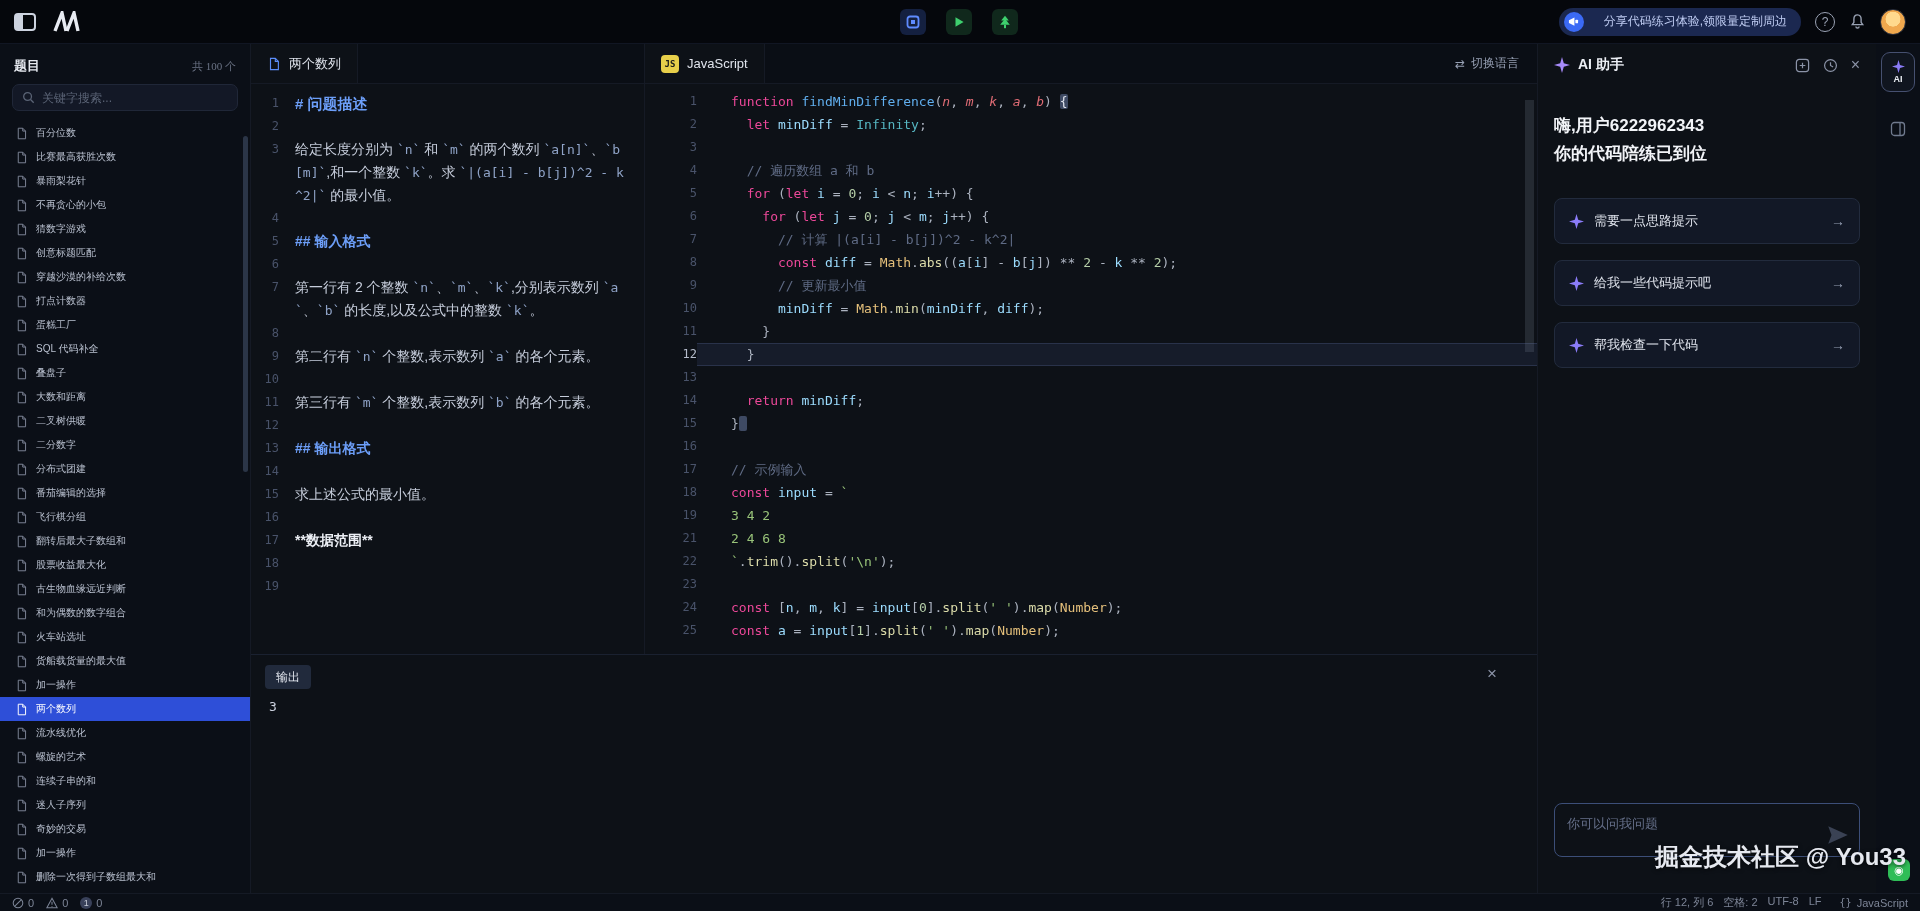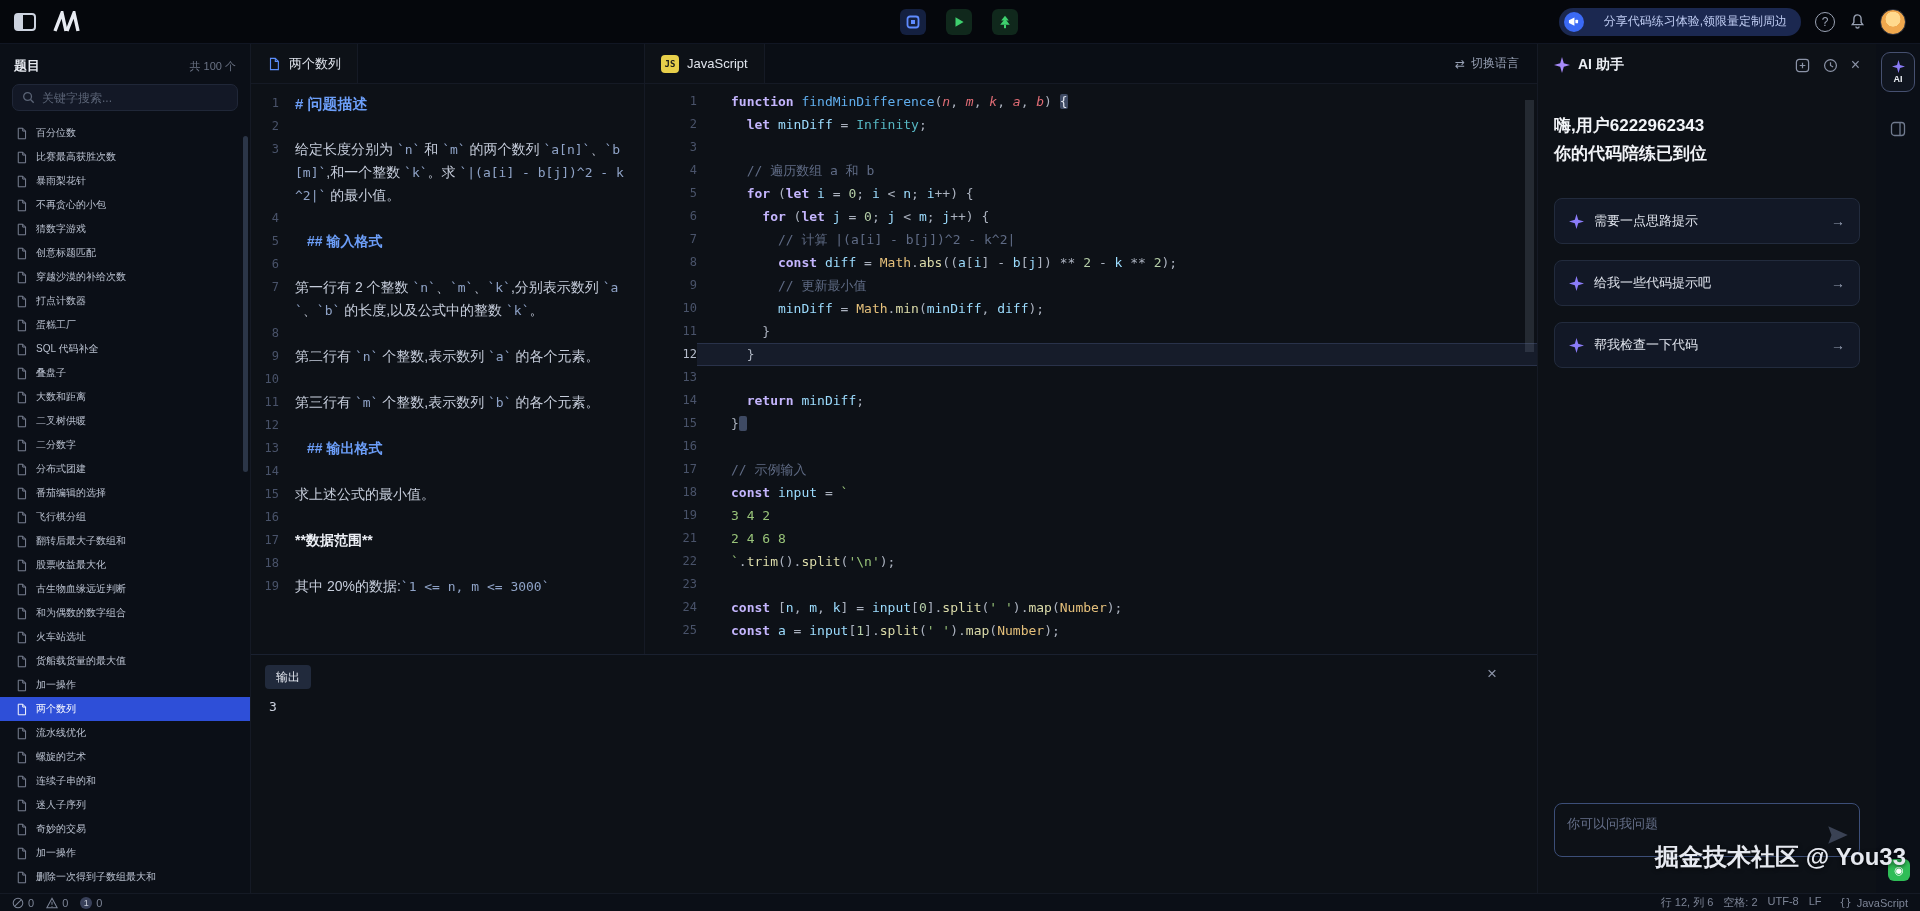--- a/index.html
+++ b/index.html
@@ -25,21 +25,21 @@
   .tb-bell { display:flex; align-items:center; cursor:pointer; }
   .avatar { width:26px; height:26px; border-radius:50%; cursor:pointer;
             background:radial-gradient(circle at 50% 38%, #ffd98d 0 38%, #f0a84e 40% 100%); border:1px solid #2a2f3d; }
 
   
   .main { flex:1; min-height:0; display:flex; }
 
   
   .sidebar { width:251px; flex:0 0 251px; background:#0b0f17; border-right:1px solid #151a25;
              display:flex; flex-direction:column; position:relative; overflow:hidden; }
-  .sidebar-header { display:flex; align-items:center; justify-content:space-between; padding:13px 14px 9px; }
+  .sidebar-header { display:flex; align-items:center; justify-content:space-between; padding:13px 14px 9px;font-family:Liberation Serif, serif; }
   .sidebar-title { font-size:13px; font-weight:bold; color:#e6e9f0; }
   .sidebar-count { font-size:11px; color:#6b7385; }
   .search-box { margin:0 12px 10px; height:27px; background:#131826; border:1px solid #202738; border-radius:7px;
                 display:flex; align-items:center; gap:7px; padding:0 9px; }
   .search-box input { flex:1; background:transparent; border:none; outline:none; color:#b4bccd; font-size:12px;
                       font-family:inherit; }
   .search-box input::placeholder { color:#59627500; color:#5a6375; }
   .problem-list { flex:1; overflow:hidden; }
   .list-item { height:24px; display:flex; align-items:center; gap:8px; padding:0 15px; font-size:10px;
                color:#b9c0cf; white-space:nowrap; overflow:hidden; cursor:pointer; }
@@ -57,39 +57,39 @@
 
   
   .problem-pane { width:394px; flex:0 0 394px; background:#0d1117; border-right:1px solid #151a25;
                   display:flex; flex-direction:column; min-height:0; }
   .problem-body { flex:1; overflow:hidden; padding-top:8px; font-size:14px; line-height:23px; }
   .md-line { display:flex; min-height:23px; }
   .md-num { width:44px; flex:0 0 44px; text-align:right; padding-right:16px; color:#49536a; font-size:12px;
             font-family:"DejaVu Sans Mono","Liberation Mono",monospace; }
   .md-content { flex:1; padding-right:20px; color:#c6cddb; word-break:break-all; }
   .md-content.h1 { color:#6c9ef8; font-weight:bold; font-size:15px; }
-  .md-content.h2 { color:#6c9ef8; font-weight:bold;margin-left:12px; }
+  .md-content.h2 { color:#6c9ef8; font-weight:bold; }
   .md-content.bold { color:#eceff5; font-weight:bold; }
   .md-code { color:#8fa3c7; font-family:"DejaVu Sans Mono","Liberation Mono",monospace; font-size:13px; }
 
   
   .editor-pane { flex:1; min-width:0; background:#0d1117; display:flex; flex-direction:column; position:relative; }
   .js-badge { width:18px; height:18px; background:#e7cf4a; color:#20211a; font-weight:bold; font-size:9px;
               border-radius:4px; display:flex; align-items:center; justify-content:center;
               font-family:"DejaVu Sans Mono",monospace; }
   .switch-lang { margin-left:auto; margin-right:18px; display:flex; align-items:center; gap:6px;
                  font-size:12px; color:#97a0b4; cursor:pointer; }
   .editor-body { flex:1; overflow:hidden; padding-top:6px;
                  font-family:"DejaVu Sans Mono","Liberation Mono",monospace; font-size:13px; line-height:23px; }
   .code-line { display:flex; height:23px; white-space:pre; }
   .code-num { width:52px; flex:0 0 52px; text-align:right; padding-right:0; color:#49536a; font-size:12px; }
   .code-text { flex:1; padding-left:34px; }
   .code-line.current .code-num { color:#b6bdcc; }
   .code-line.current .code-text { background:#161c2a; box-shadow:inset 0 1px 0 #29324a, inset 0 -1px 0 #29324a; }
-  .tok-k { color:#c4b5fd;font-weight:bold; } .tok-f { color:#61afef; } .tok-p { color:#e06c75; font-style:italic; }
+  .tok-k { color:#ec4899; } .tok-f { color:#61afef; } .tok-p { color:#e06c75; font-style:italic; }
   .tok-v { color:#9cdcfe; } .tok-n { color:#b5cea8; } .tok-s { color:#98c379; } .tok-c { color:#5f6b85; }
   .tok-b { color:#e5c07b; } .tok-cy { color:#56b6c2; } .tok-m { color:#dcdcaa; } .tok-t { color:#abb2bf; }
   .tok-hb { background:#3e4a63; color:#dfe3ec; border-radius:2px; }
   .editor-scrollbar { position:absolute; right:3px; top:56px; width:9px; height:252px; background:rgba(118,130,152,.22); }
 
   
   .output-pane { height:239px; flex:0 0 239px; background:#0d1117; border-top:1px solid #1a2130;
                  position:relative; padding:10px 14px; }
   .output-tab { display:inline-flex; align-items:center; height:24px; padding:0 11px; background:#212a3c;
                 border-radius:4px; font-size:12px; color:#e3e7ef; cursor:pointer; }
@@ -585,21 +585,20 @@
               <div class="md-line">
                 <div class="md-num">17</div>
                 <div class="md-content bold"><span>**数据范围**</span></div>
               </div>
               <div class="md-line">
                 <div class="md-num">18</div>
                 <div class="md-content blank"></div>
               </div>
               <div class="md-line">
                 <div class="md-num">19</div>
-                <div class="md-content p"><span>其中 20%的数据:</span><span class="md-code">`1 &lt;= n, m &lt;= 3000`</span></div>
               </div>
             </div>
         </section>
 
         <section class="editor-pane">
           <div class="pane-tabbar">
             <div class="tab">
               <span class="js-badge">JS</span>
               <span>JavaScript</span>
             </div>

